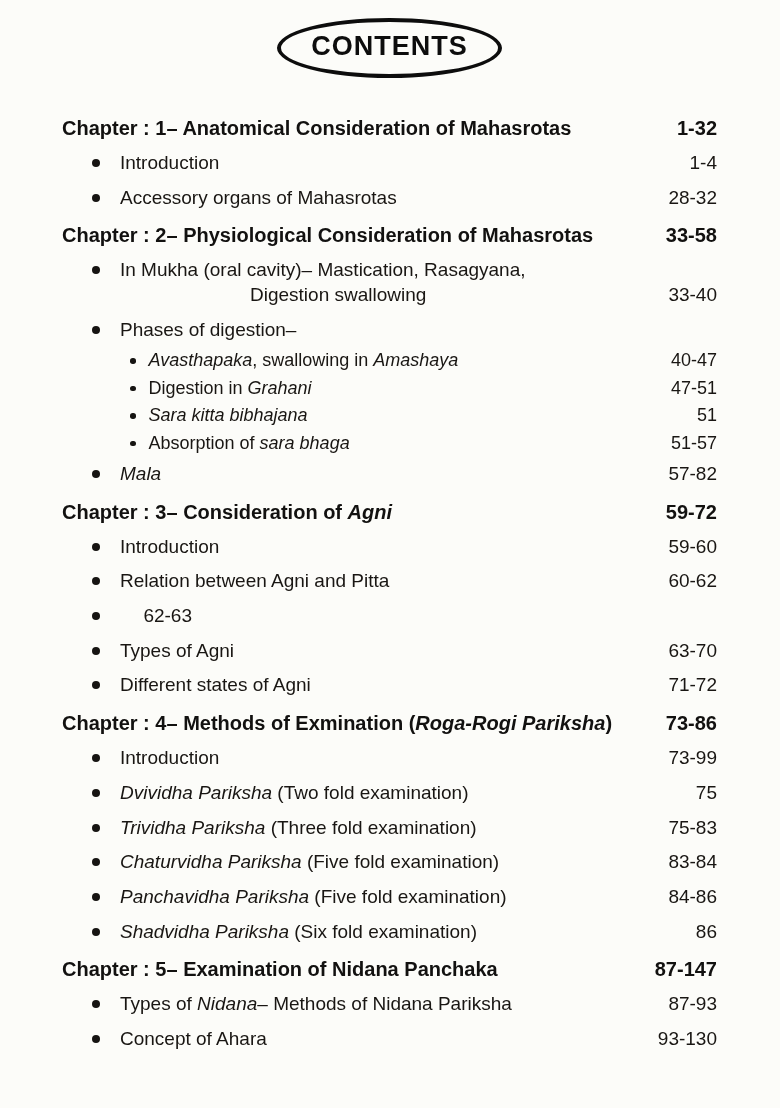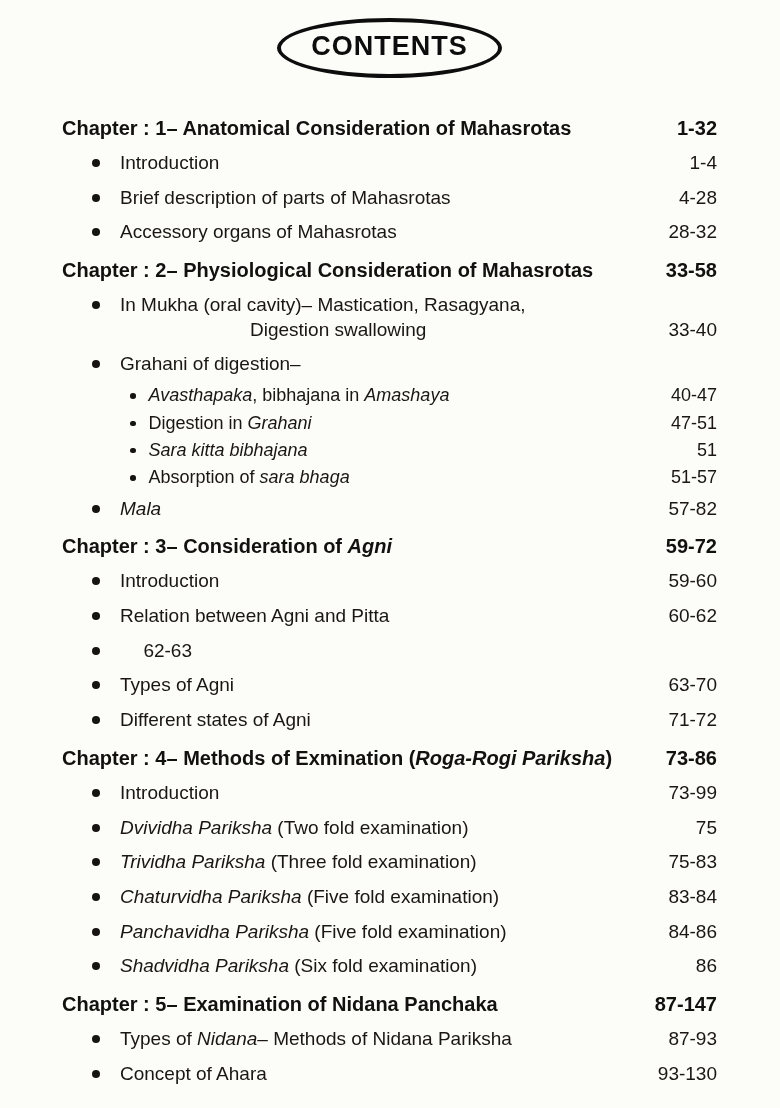--- a/index.html
+++ b/index.html
@@ -94,48 +94,43 @@
         <span class="label"><span>Chapter : 1– Anatomical Consideration of Mahasrotas</span></span>
         <span class="pages">1-32</span>
       </div>
       <div class="row item">
         <span class="bullet"></span>
         <span class="label"><span>Introduction</span></span>
         <span class="pages">1-4</span>
       </div>
       <div class="row item">
         <span class="bullet"></span>
-        <span class="label"><span>Brief description of parts of Mahasrotas</span></span>
-        <span class="pages">4-28</span>
-      </div>
-      <div class="row item">
-        <span class="bullet"></span>
         <span class="label"><span>Accessory organs of Mahasrotas</span></span>
         <span class="pages">28-32</span>
       </div>
       <div class="row chapter">
         <span class="label"><span>Chapter : 2– Physiological Consideration of Mahasrotas</span></span>
         <span class="pages">33-58</span>
       </div>
       <div class="row item">
         <span class="bullet"></span>
         <span class="label">
           <div><span>In Mukha (oral cavity)– Mastication, Rasagyana,</span></div>
           <div class="wrap-line"><span>Digestion swallowing</span></div>
         </span>
         <span class="pages bottom">33-40</span>
       </div>
       <div class="row item">
         <span class="bullet"></span>
-        <span class="label"><span>Grahani of digestion–</span></span>
+        <span class="label"><span>Phases of digestion–</span></span>
         <span class="pages"></span>
       </div>
       <div class="row item sub">
         <span class="bullet"></span>
-        <span class="label"><span class="i">Avasthapaka</span><span>, bibhajana in </span><span class="i">Amashaya</span></span>
+        <span class="label"><span class="i">Avasthapaka</span><span>, swallowing in </span><span class="i">Amashaya</span></span>
         <span class="pages">40-47</span>
       </div>
       <div class="row item sub">
         <span class="bullet"></span>
         <span class="label"><span>Digestion in </span><span class="i">Grahani</span></span>
         <span class="pages">47-51</span>
       </div>
       <div class="row item sub">
         <span class="bullet"></span>
         <span class="label"><span class="i">Sara kitta bibhajana</span></span>

